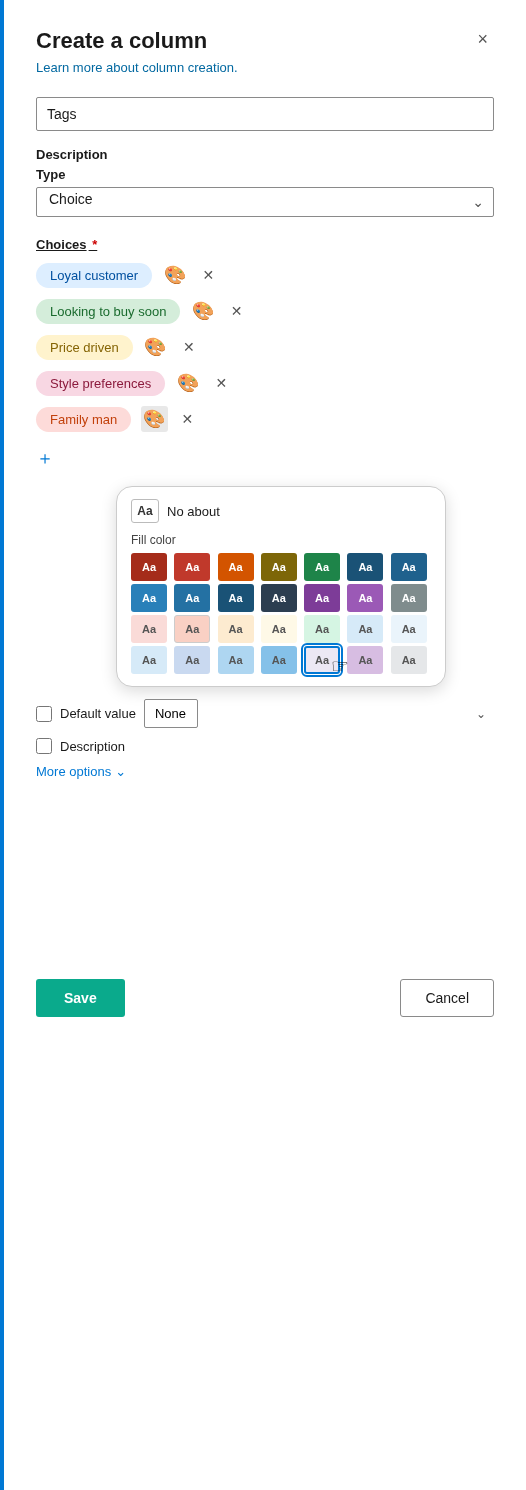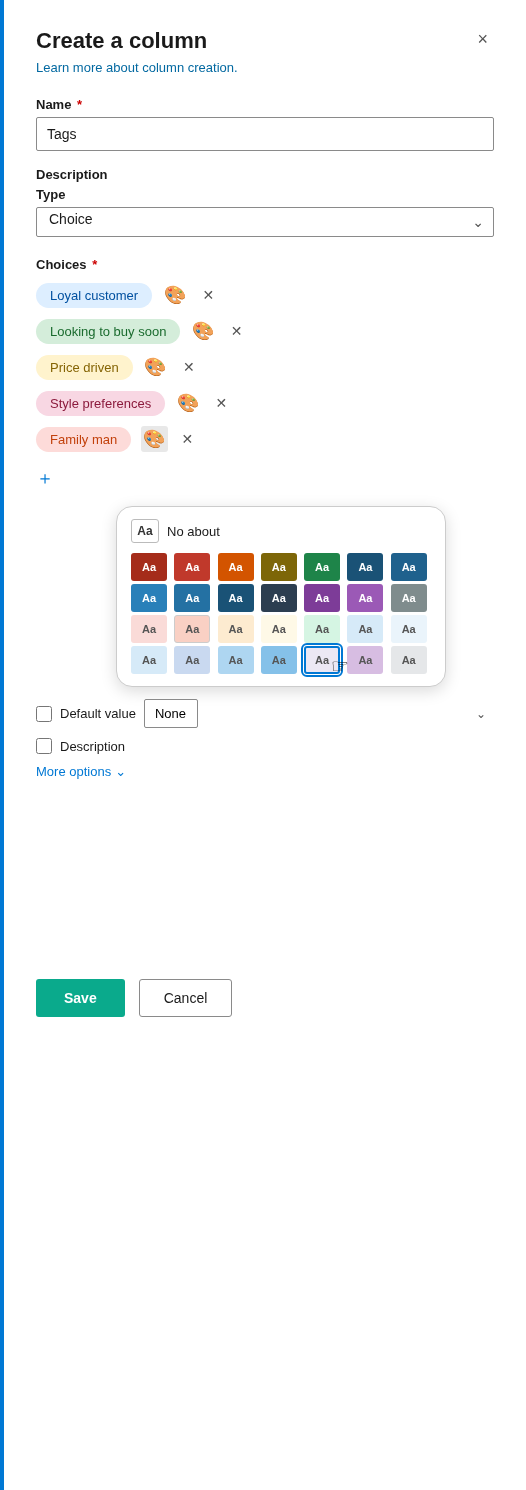--- a/index.html
+++ b/index.html
@@ -92,20 +92,21 @@
       pointer-events: none;
       color: #555;
       font-size: 14px;
     }
     .choices-section { margin-bottom: 14px; }
     .choices-label {
       font-size: 13px;
       font-weight: 600;
       color: #1a1a1a;
       margin-bottom: 10px;
+      text-decoration: underline;
     }
     .choice-row {
       display: flex;
       align-items: center;
       margin-bottom: 10px;
       gap: 10px;
     }
     .choice-tag {
       display: inline-block;
       padding: 5px 14px;
@@ -294,23 +295,20 @@
 
 <div class="panel">
   
   <div class="panel-header">
     <h1 class="panel-title">Create a column</h1>
     <button class="close-btn">×</button>
   </div>
   <a class="learn-link">Learn more about column creation.</a>
 
   
-  <div class="field-label">
-    <span>Name</span><span class="required"> *</span>
-  </div>
   <input class="text-input" type="text" value="Tags" style="">
 
   
   <div class="field-label">Description</div>
 
   
   <div class="field-label">Type</div>
   <div class="select-wrapper">
     <select class="select-input">
       <option>Choice</option>
@@ -364,20 +362,21 @@
     <span></span>
   </div>
 
   
   <div class="color-picker-popup">
 
     <div class="no-style-row">
       <span class="aa-badge" style="border:1px solid #bbb; background:#fff; color:#333;">Aa</span>
       <span>No about</span>
     </div>
+    <div class="fill-color-label">Fill color</div>
 
     <div class="color-grid">
       <div class="color-swatch" style="background:#a52c1a;">
           <span style="font-size:11px;font-weight:600;color:#fff;">Aa</span>
         </div>
       <div class="color-swatch" style="background:#c0392b;">
           <span style="font-size:11px;font-weight:600;color:#fff;">Aa</span>
         </div>
       <div class="color-swatch" style="background:#d35400;">
           <span style="font-size:11px;font-weight:600;color:#fff;">Aa</span>
@@ -492,18 +491,18 @@
   </div>
 
   
   <div class="more-options-row">
     <span>More options</span>
     <span>⌄</span>
   </div>
 
   
   <div class="bottom-section">
-    <div style="display:flex; gap:14px;">
+    <div style="display:flex; gap:14px;justify-content:space-between;">
       <button class="btn-save">Save</button>
       <button class="btn-cancel">Cancel</button>
     </div>
   </div>
 </div>
 
 </body></html>

